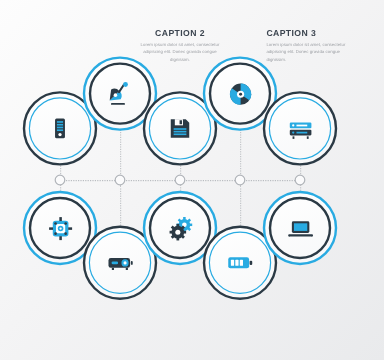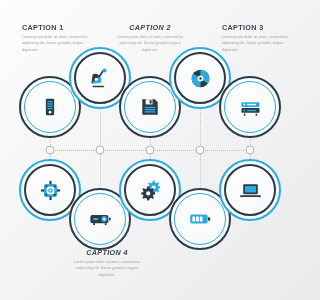--- a/index.html
+++ b/index.html
@@ -15,21 +15,21 @@
   .caption{position:absolute;width:78px;}
   .caption .ctitle{
     font-size:7.2px;font-weight:bold;color:#3c4550;
     letter-spacing:.35px;margin:0 0 3px 0;line-height:1;
     white-space:nowrap;
   }
   .caption .cbody{
     font-size:3.6px;color:#9b9ea3;line-height:1.75;margin:0;
     letter-spacing:.05px;
   }
-  .caption.center{text-align:center;font-style:italic;}
+  .caption.center{text-align:center;}
   .caption.center .ctitle{text-align:center;}
   .caption.center .cbody{text-align:center;}
 
   
   .tl-line{
     position:absolute;left:50px;top:150px;width:200px;height:0;
     border-top:1px dotted #b9bcc0;
   }
   .tl-vert{
     position:absolute;width:0;border-left:1px dotted #c2c5c9;
@@ -62,39 +62,31 @@
     position:absolute;inset:0;display:flex;
     align-items:center;justify-content:center;
   }
   .icon-wrap svg{display:block;}
 </style>
 </head>
 <body>
 
 <div id="stage">
 
-  <div class="caption" style="left:22px;top:24px;">
-    <p class="ctitle">CAPTION 1</p>
-    <p class="cbody">Lorem ipsum dolor sit amet, consectetur adipiscing elit. Donec gravida congue dignissim.</p>
-  </div>
 
   <div class="caption center" style="left:111px;top:24px;">
     <p class="ctitle">CAPTION 2</p>
     <p class="cbody">Lorem ipsum dolor sit amet, consectetur adipiscing elit. Donec gravida congue dignissim.</p>
   </div>
 
   <div class="caption" style="left:222px;top:24px;">
     <p class="ctitle">CAPTION 3</p>
     <p class="cbody">Lorem ipsum dolor sit amet, consectetur adipiscing elit. Donec gravida congue dignissim.</p>
   </div>
 
-  <div class="caption center" style="left:68px;top:249px;">
-    <p class="ctitle">CAPTION 4</p>
-    <p class="cbody">Lorem ipsum dolor sit amet, consectetur adipiscing elit. Donec gravida congue dignissim.</p>
-  </div>
 
 
   <div class="tl-line"></div>
 
   <div class="tl-vert" style="left:50px;top:121px;height:26px;"></div>
   <div class="tl-vert" style="left:50px;top:154px;height:25px;"></div>
 
   <div class="tl-vert" style="left:100px;top:92px;height:55px;"></div>
   <div class="tl-vert" style="left:100px;top:154px;height:54px;"></div>
 

